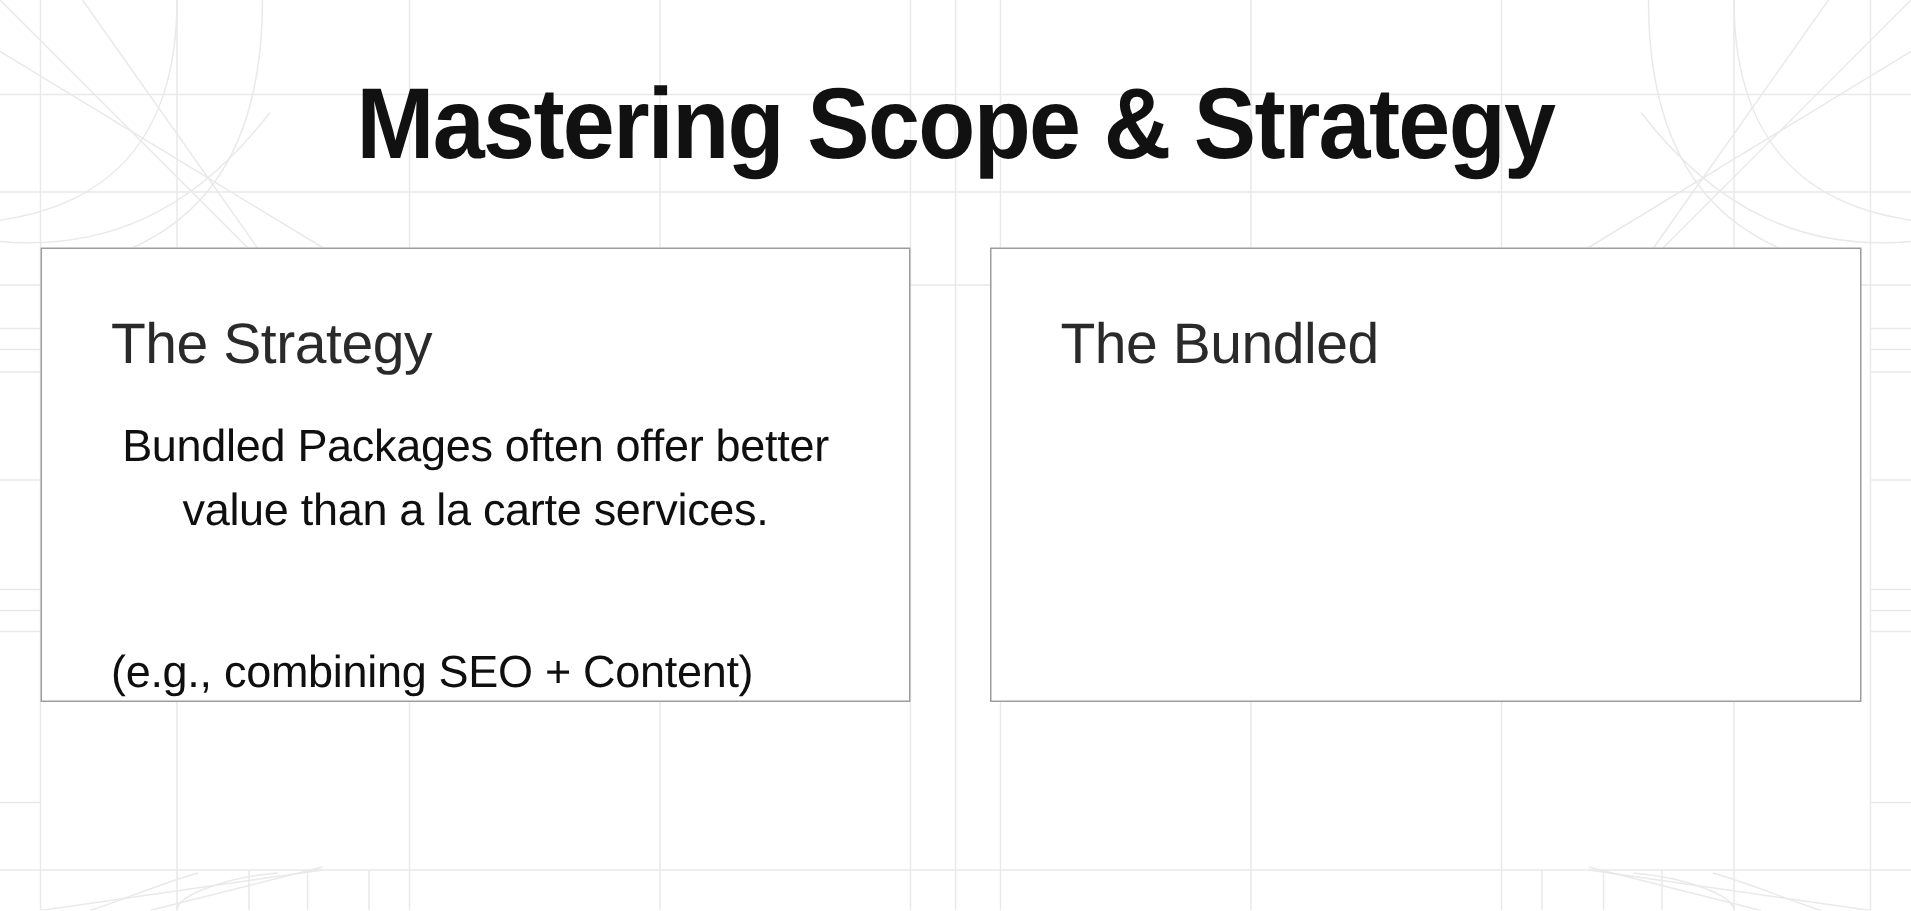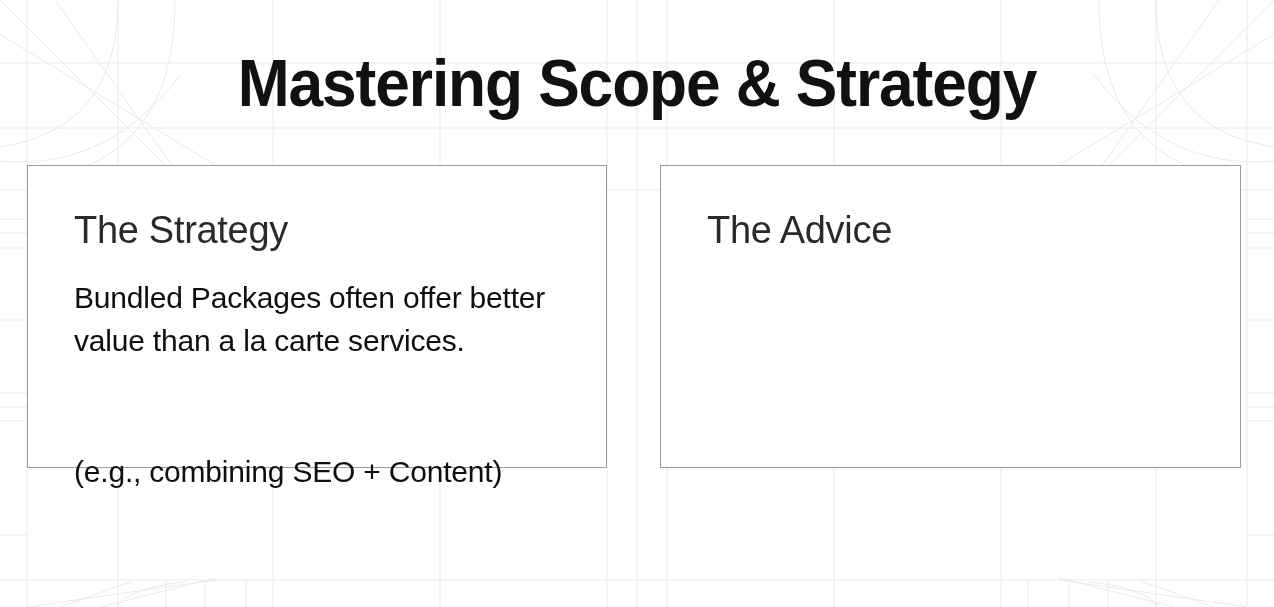--- a/index.html
+++ b/index.html
@@ -84,30 +84,31 @@
 
   .card-body {
     font-family: "Liberation Sans", sans-serif;
     font-weight: normal;
     font-size: 30px;
     line-height: 1.42;
     letter-spacing: -0.2px;
     color: #0f0f0f;
     margin: 0;
     white-space: pre-line;
+    text-align: center;
   }
 
   .card-note {
     font-family: "Liberation Sans", sans-serif;
     font-weight: normal;
     font-size: 30px;
     line-height: 1.42;
     letter-spacing: -0.2px;
     color: #0f0f0f;
-    margin: 89px 0 0 0;
+    margin: 66px 0 0 0;
   }
 </style>
 </head>
 <body>
 
 <svg id="bg-decor" viewBox="0 0 1274 607" width="1274" height="607" xmlns="http://www.w3.org/2000/svg">
   <g stroke="#e9e9e9" stroke-width="1" fill="none" shape-rendering="geometricPrecision">
 
     <line x1="0" y1="63" x2="1274" y2="63"></line>
     <line x1="0" y1="128" x2="1274" y2="128"></line>
@@ -188,18 +189,18 @@
   <section class="card" id="card-strategy">
     <div class="card-inner">
       <h2 class="card-heading">The Strategy</h2>
       <p class="card-body">Bundled Packages often offer better value than a la carte services.</p>
       <p class="card-note">(e.g., combining SEO + Content)</p>
     </div>
   </section>
 
   <section class="card" id="card-advice">
     <div class="card-inner">
-      <h2 class="card-heading">The Advice</h2>
+      <h2 class="card-heading">The Bundled</h2>
 
     </div>
   </section>
 
 </div>
 
 </body></html>

